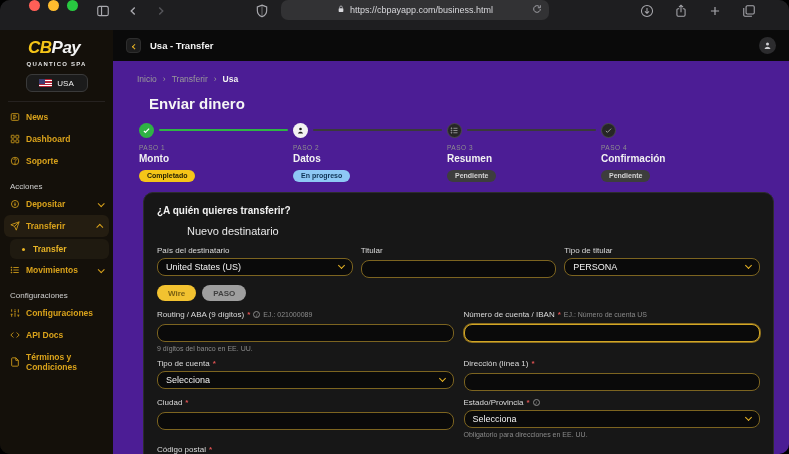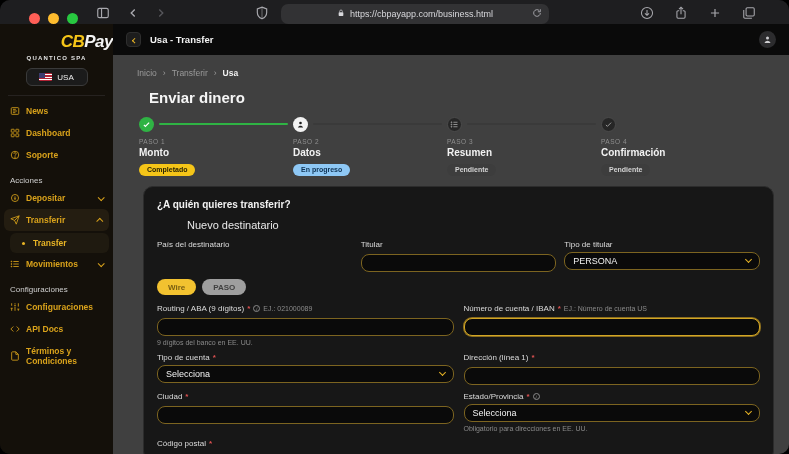--- a/index.html
+++ b/index.html
@@ -1,60 +1,60 @@
 <!DOCTYPE html>
 <html><head>
 <meta charset="utf-8">
 <style>
   * { box-sizing: border-box; margin: 0; padding: 0; }
   html,body { width: 789px; height: 454px; background: #000; font-family: "Liberation Sans", sans-serif; }
   .window { width: 789px; height: 454px; border-radius: 10px; overflow: hidden; background: #101010; display: flex; flex-direction: column; }
 
   
-  .chrome { height: 24px; background: #1e1e20; display: flex; align-items: flex-end; padding: 0 29px; flex: 0 0 auto; }
+  .chrome { height: 30px; background: #1e1e20; display: flex; align-items: flex-start; padding: 0 29px; flex: 0 0 auto; }
   .lights { display: flex; gap: 8px; margin-right: 14px; }
   .light { width: 11px; height: 11px; border-radius: 50%; }
   .light.r { background: #ff5f57; } .light.y { background: #febc2e; } .light.g { background: #28c840; }
   .cicon { color: #a8a8ad; display: flex; align-items: center; justify-content: center; width: 22px; height: 22px; }
   .cicon svg { width: 14px; height: 14px; }
   .cicon.dim { color: #55555a; }
   .urlbar { width: 268px; height: 20px; background: #323234; border-radius: 7px; display: flex; align-items: center; justify-content: center; gap: 5px; color: #d8d8dc; font-size: 9px; margin: 0 8px; position: relative; }
   .urlbar .lock svg { width: 8px; height: 8px; }
   .urlbar .refresh { position: absolute; right: 7px; color: #b5b5ba; }
   .urlbar .refresh svg { width: 10px; height: 10px; }
   .chrome .spacer { flex: 1; }
   .chrome-right { display: flex; gap: 12px; align-items: center; }
 
   
   .app { flex: 1; display: flex; min-height: 0; }
 
   
   .sidebar { width: 113px; background: #14100a; flex: 0 0 auto; padding-top: 8px; overflow: hidden; }
-  .logo { text-align: right; font-size: 17px; font-weight: bold; font-style: italic; letter-spacing: -0.5px; }
+  .logo { text-align: left; font-size: 17px; font-weight: bold; font-style: italic; letter-spacing: -0.5px; padding-left: 28px; }
   .logo .cb { color: #f5c518; } .logo .pay { color: #f4f4f4; }
   .company { text-align: center; font-size: 6px; letter-spacing: 1.2px; color: #e3e3e3; font-weight: bold; margin-top: 3px; }
   .country-btn { margin: 7px auto 0; width: 62px; height: 18px; border: 1px solid #3a3a3a; border-radius: 6px; background: #1b1b1b; display: flex; align-items: center; justify-content: center; gap: 5px; color: #f0f0f0; font-size: 8px; }
   .flag { width: 13px; height: 8px; background: repeating-linear-gradient(#b22234 0 1.2px, #fff 1.2px 2.4px); position: relative; border-radius: 1px; }
   .flag::after { content:""; position: absolute; left: 0; top: 0; width: 6px; height: 4.5px; background: #3c3b6e; }
   .side-sep { border-top: 1px solid #262220; margin: 9px 8px 4px; }
   .snav { color: #d9a21b; }
   .sitem { display: flex; align-items: center; gap: 6px; font-size: 8.5px; font-weight: bold; padding: 6px 10px; }
   .sitem .ic { width: 10px; height: 10px; flex: 0 0 auto; display: flex; }
   .sitem .ic svg { width: 10px; height: 10px; }
   .shead { color: #cfcfcf; font-size: 8px; margin: 10px 10px 2px; }
   .sitem .grow { flex: 1; }
   .chev { width: 5px; height: 5px; border-right: 1.4px solid #d9a21b; border-bottom: 1.4px solid #d9a21b; display: inline-block; }
   .chev.down { transform: rotate(45deg) translateY(-1px); }
   .chev.up { transform: rotate(-135deg) translateY(-1px); }
   .sitem.active { background: #241d11; border-radius: 6px; margin: 0 4px; padding: 6px 6px; }
   .subitem { display: flex; align-items: center; gap: 8px; font-size: 8.5px; font-weight: bold; color: #e8b425; background: #1f1a10; border-radius: 6px; margin: 2px 4px 0 10px; padding: 5px 6px 5px 12px; }
   .subitem .dot { width: 3px; height: 3px; border-radius: 50%; background: #e8b425; }
 
   
-  .main { flex: 1; display: flex; flex-direction: column; min-width: 0; background: #404040; }
+  .main { flex: 1; display: flex; flex-direction: column; min-width: 0; background: #4c1d95; }
   .topbar { height: 31px; background: #0a0a0a; display: flex; align-items: center; padding: 0 13px; gap: 9px; flex: 0 0 auto; }
   .backbtn { width: 15px; height: 15px; background: #1d1d1d; border: 1px solid #2e2e2e; border-radius: 4px; display: flex; align-items: center; justify-content: center; }
   .backbtn .chevL { width: 4px; height: 4px; border-left: 1.4px solid #e8b425; border-bottom: 1.4px solid #e8b425; transform: rotate(45deg) translateX(1px); }
   .topbar-title { color: #f4f4f4; font-size: 9.5px; font-weight: bold; }
   .avatar { margin-left: auto; width: 17px; height: 17px; border-radius: 50%; background: #2c2c2e; color: #cfcfd2; display: flex; align-items: center; justify-content: center; }
   .avatar svg { width: 9px; height: 9px; }
 
   .content { flex: 1; padding: 13px 30px 0 15px; overflow: hidden; }
   .breadcrumb { margin-left: 9px; font-size: 8.5px; color: #9a9a9a; display: flex; gap: 6px; align-items: center; }
   .breadcrumb .cur { color: #f0f0f0; font-weight: bold; }
@@ -378,20 +378,24 @@
 
         <div class="card">
           <div class="q">¿A quién quieres transferir?</div>
           <div class="sub">Nuevo destinatario</div>
 
           <div class="grid3">
             <div>
               <div class="flabel">
                   <span>País del destinatario</span>
                 </div>
+              <div class="sel">
+                <span>United States (US)</span>
+                <span class="chevS"></span>
+              </div>
             </div>
             <div>
               <div class="flabel">
                   <span>Titular</span>
                 </div>
               <input class="inp" value="" style="">
             </div>
             <div>
               <div class="flabel">
                   <span>Tipo de titular</span>

